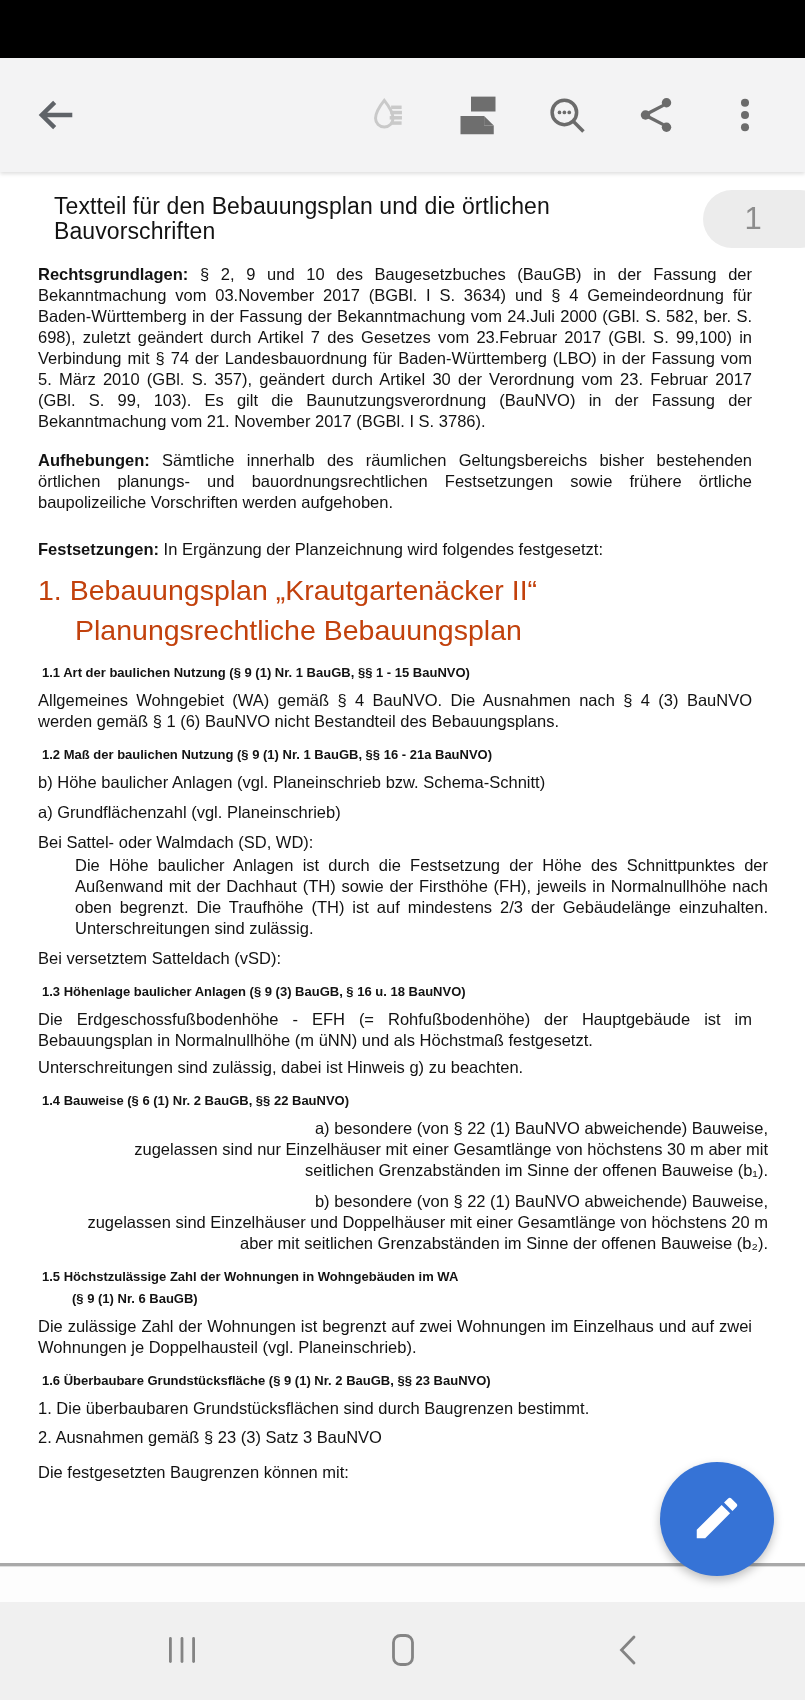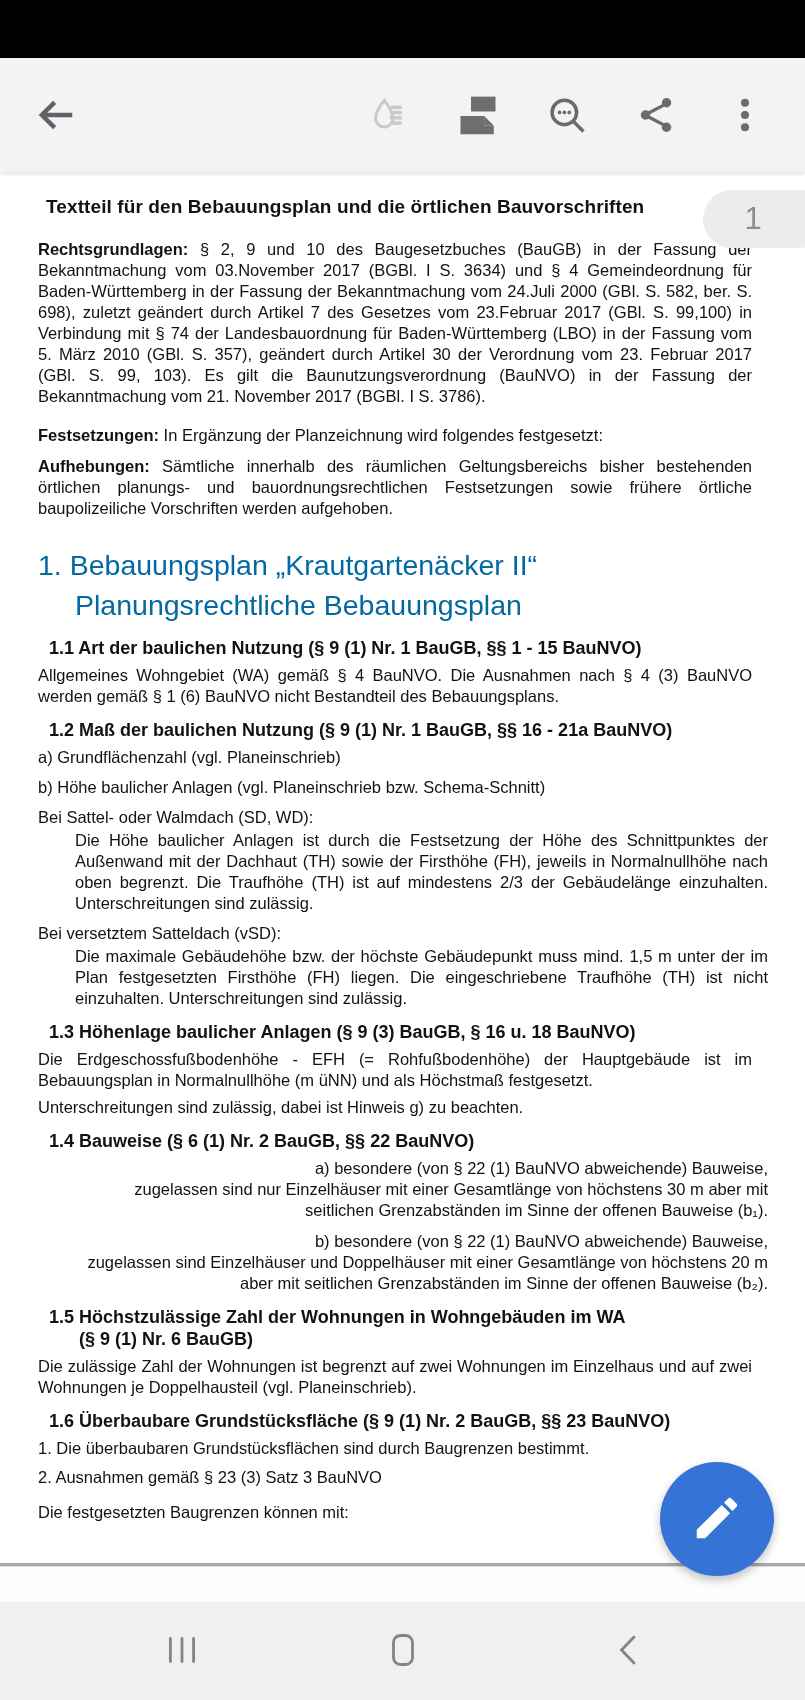--- a/index.html
+++ b/index.html
@@ -25,29 +25,29 @@
     position:absolute;left:0;top:172px;width:805px;height:1391px;background:#fff;
     box-sizing:border-box;padding:22px 37px 0 38px;overflow:hidden;z-index:1;
   }
   .page-badge{
     position:absolute;top:18px;right:-24px;width:126px;height:58px;
     background:#ececec;border-radius:29px;display:flex;align-items:center;justify-content:center;
     padding-right:26px;box-sizing:border-box;
     color:#8d8d8d;font-size:31px;font-weight:400;
   }
   .doc{color:#121212;font-size:16.5px;line-height:21px;}
-  .doc-title{font-size:19px;font-weight:bold;line-height:25px;margin:0 0 20px 8px;letter-spacing:.1px;width:640px;}
+  .doc-title{font-size:23px;font-weight:normal;line-height:25px;margin:0 0 20px 16px;letter-spacing:.1px;width:640px;}
   .para{margin:0 16px 16px 0;text-align:justify;}
   .para b{font-weight:bold;}
   .mb-lg{margin-bottom:26px;}
   .mb-sm{margin-bottom:10px;}
   .left{text-align:left;}
-  .h1{font-size:28.5px;font-weight:400;line-height:40px;margin:2px 0 8px 0;color:#0369a1;}
+  .h1{font-size:28.5px;font-weight:400;line-height:40px;margin:2px 0 8px 0;color:#c2410c;}
   .h1 .l2{padding-left:37px;display:block;}
-  .h2{font-size:18px;font-weight:bold;line-height:22px;margin:12px 0 6px 11px;}
+  .h2{font-size:13px;font-weight:bold;line-height:22px;margin:12px 0 6px 4px;}
   .h2 .l2{padding-left:30px;display:block;}
   .line{margin:0 0 9px 0;}
   .tight{margin:0 0 2px 0;}
   .indent{padding-left:37px;text-align:justify;margin:0 0 9px 0;}
   .hang{padding-left:30px;text-indent:-30px;margin:0 0 10px 0;text-align:right;}
   
   .fab{
     position:absolute;left:660px;top:1462px;width:114px;height:114px;border-radius:50%;
     background:#3673d6;border:none;display:flex;align-items:center;justify-content:center;
     box-shadow:0 4px 10px rgba(0,0,0,.25);cursor:pointer;z-index:6;
@@ -136,39 +136,38 @@
 <div class="page">
   <div class="page-badge">
     <span>1</span>
   </div>
 
   <div class="doc">
     <div class="doc-title">Textteil für den Bebauungsplan und die örtlichen Bauvorschriften</div>
 
     <p class="para" style="margin-bottom:18px"><b>Rechtsgrundlagen:</b> <span>§ 2, 9 und 10 des Baugesetzbuches (BauGB) in der Fassung der Bekanntmachung vom 03.November 2017 (BGBl. I S. 3634) und § 4 Gemeindeordnung für Baden-Württemberg in der Fassung der Bekanntmachung vom 24.Juli 2000 (GBl. S. 582, ber. S. 698), zuletzt geändert durch Artikel 7 des Gesetzes vom 23.Februar 2017 (GBl. S. 99,100) in Verbindung mit § 74 der Landesbauordnung für Baden-Württemberg (LBO) in der Fassung vom 5. März 2010 (GBl. S. 357), geändert durch Artikel 30 der Verordnung vom 23. Februar 2017 (GBl. S. 99, 103). Es gilt die Baunutzungsverordnung (BauNVO) in der Fassung der Bekanntmachung vom 21. November 2017 (BGBl. I S. 3786).</span></p>
 
+    <p class="para mb-lg"><b>Aufhebungen:</b> <span>Sämtliche innerhalb des räumlichen Geltungsbereichs bisher bestehenden örtlichen planungs- und bauordnungsrechtlichen Festsetzungen sowie frühere örtliche baupolizeiliche Vorschriften werden aufgehoben.</span></p>
+
     <p class="para left mb-sm"><b>Festsetzungen:</b> <span>In Ergänzung der Planzeichnung wird folgendes festgesetzt:</span></p>
-
-    <p class="para mb-lg"><b>Aufhebungen:</b> <span>Sämtliche innerhalb des räumlichen Geltungsbereichs bisher bestehenden örtlichen planungs- und bauordnungsrechtlichen Festsetzungen sowie frühere örtliche baupolizeiliche Vorschriften werden aufgehoben.</span></p>
 
     <div class="h1">
       <span>1. Bebauungsplan „Krautgartenäcker II“</span>
       <span class="l2">Planungsrechtliche Bebauungsplan</span>
     </div>
 
     <div class="h2">1.1 Art der baulichen Nutzung (§ 9 (1) Nr. 1 BauGB, §§ 1 - 15 BauNVO)</div>
     <p class="para mb-sm">Allgemeines Wohngebiet (WA) gemäß § 4 BauNVO. Die Ausnahmen nach § 4 (3) BauNVO werden gemäß § 1 (6) BauNVO nicht Bestandteil des Bebauungsplans.</p>
 
     <div class="h2">1.2 Maß der baulichen Nutzung (§ 9 (1) Nr. 1 BauGB, §§ 16 - 21a BauNVO)</div>
+    <p class="line">b) Höhe baulicher Anlagen (vgl. Planeinschrieb bzw. Schema-Schnitt)</p>
     <p class="line">a) Grundflächenzahl (vgl. Planeinschrieb)</p>
-    <p class="line">b) Höhe baulicher Anlagen (vgl. Planeinschrieb bzw. Schema-Schnitt)</p>
     <p class="tight">Bei Sattel- oder Walmdach (SD, WD):</p>
     <p class="indent">Die Höhe baulicher Anlagen ist durch die Festsetzung der Höhe des Schnittpunktes der Außenwand mit der Dachhaut (TH) sowie der Firsthöhe (FH), jeweils in Normalnullhöhe nach oben begrenzt. Die Traufhöhe (TH) ist auf mindestens 2/3 der Gebäudelänge einzuhalten. Unterschreitungen sind zulässig.</p>
     <p class="tight">Bei versetztem Satteldach (vSD):</p>
-    <p class="indent">Die maximale Gebäudehöhe bzw. der höchste Gebäudepunkt muss mind. 1,5 m unter der im Plan festgesetzten Firsthöhe (FH) liegen. Die eingeschriebene Traufhöhe (TH) ist nicht einzuhalten. Unterschreitungen sind zulässig.</p>
 
     <div class="h2">1.3 Höhenlage baulicher Anlagen (§ 9 (3) BauGB, § 16 u. 18 BauNVO)</div>
     <p class="para" style="margin-bottom:6px">Die Erdgeschossfußbodenhöhe - EFH (= Rohfußbodenhöhe) der Hauptgebäude ist im Bebauungsplan in Normalnullhöhe (m üNN) und als Höchstmaß festgesetzt.</p>
     <p class="line">Unterschreitungen sind zulässig, dabei ist Hinweis g) zu beachten.</p>
 
     <div class="h2">1.4 Bauweise (§ 6 (1) Nr. 2 BauGB, §§ 22 BauNVO)</div>
     <div class="hang"><span>a) besondere (von § 22 (1) BauNVO abweichende) Bauweise,</span><br><span>zugelassen sind nur Einzelhäuser mit einer Gesamtlänge von höchstens 30 m aber mit seitlichen Grenzabständen im Sinne der offenen Bauweise (b₁).</span></div>
     <div class="hang"><span>b) besondere (von § 22 (1) BauNVO abweichende) Bauweise,</span><br><span>zugelassen sind Einzelhäuser und Doppelhäuser mit einer Gesamtlänge von höchstens 20 m aber mit seitlichen Grenzabständen im Sinne der offenen Bauweise (b₂).</span></div>
 
     <div class="h2">

